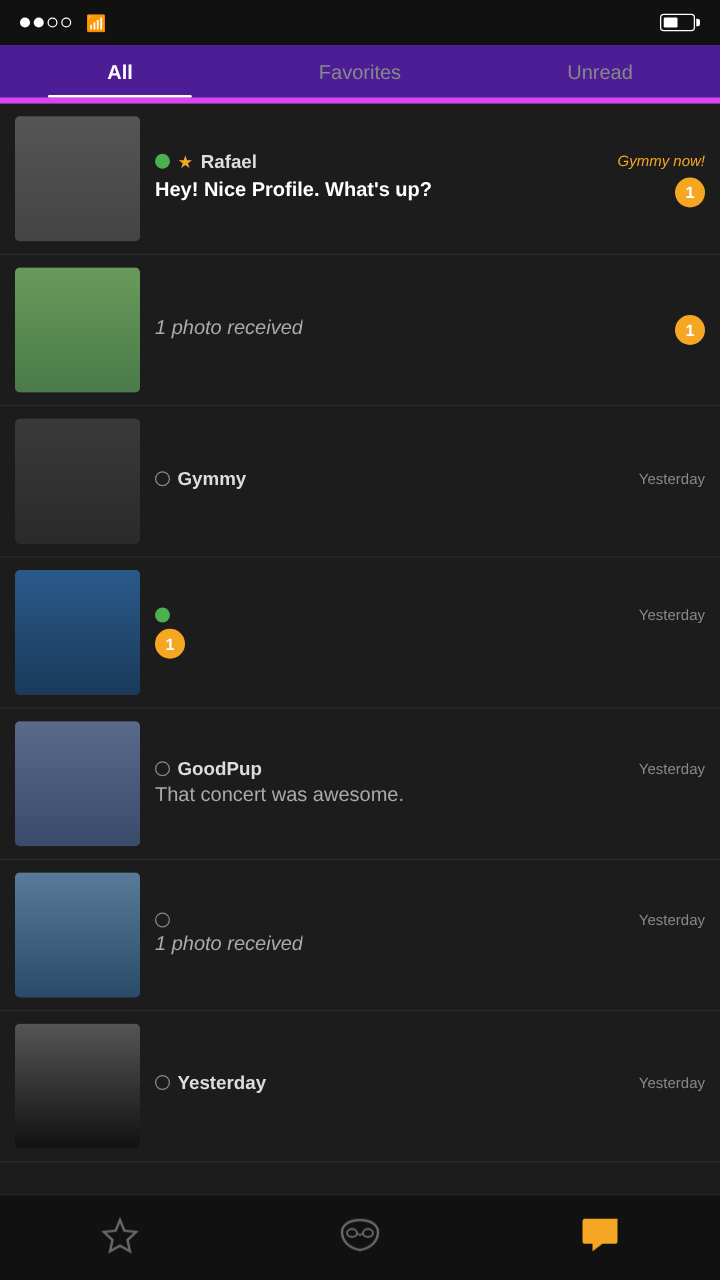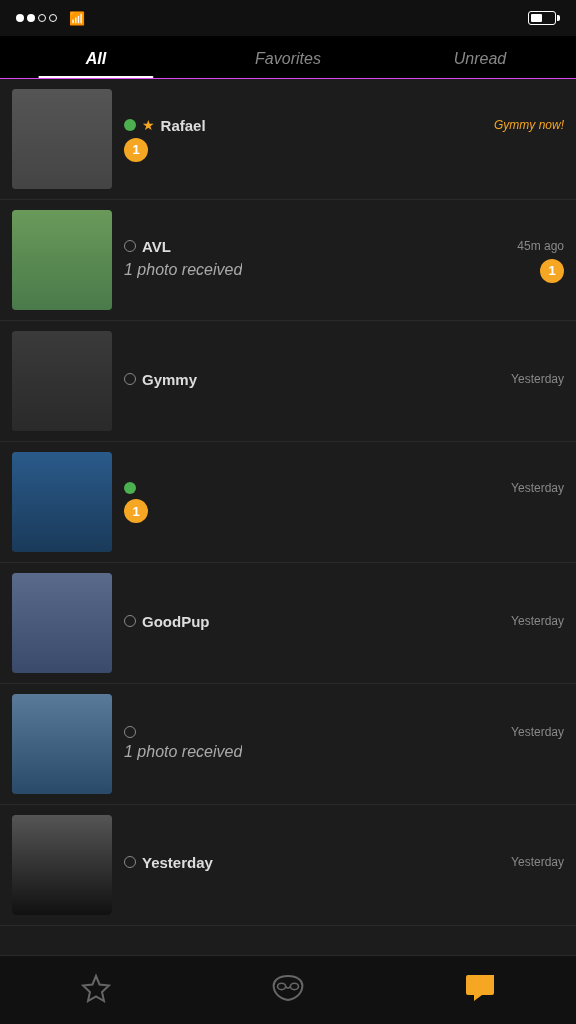--- a/index.html
+++ b/index.html
@@ -49,24 +49,23 @@
     }
     .battery-tip {
       width: 3px; height: 6px;
       background: #fff;
       border-radius: 0 2px 2px 0;
       margin-left: 1px;
     }
 
     
     .tabs {
-      background: #000000;
-      display: flex;
-      border-bottom: 1px solid #d946ef;
-      font-style: italic;
+      background: #4c1d95;
+      display: flex;
+      border-bottom: 5px solid #d946ef;
     }
     .tab {
       flex: 1;
       text-align: center;
       padding: 14px 0 10px;
       font-size: 16px;
       color: #888;
       cursor: pointer;
       position: relative;
     }
@@ -291,36 +290,30 @@
       <div class="message-content">
         <div class="message-header">
           <div class="sender-info">
             <span class="status-indicator status-online"></span>
             <span class="star-icon">★</span>
             <span class="sender-name">Rafael</span>
           </div>
           <span class="time-label now">Gymmy now!</span>
         </div>
         <div class="message-meta">
+          <div class="message-preview">Hey! Nice Profile. What's up?</div>
           <div class="unread-badge">1</div>
         </div>
       </div>
     </div>
     <div class="message-item">
       <div class="avatar">
         <div class="avatar-shape fig-avl" style="width: 100%; height: 100%;"></div>
       </div>
       <div class="message-content">
-        <div class="message-header">
-          <div class="sender-info">
-            <span class="status-indicator status-offline"></span>
-            <span class="sender-name">AVL</span>
-          </div>
-          <span class="time-label">45m ago</span>
-        </div>
         <div class="message-meta">
           <div class="message-preview read italic">1 photo received</div>
           <div class="unread-badge">1</div>
         </div>
       </div>
     </div>
     <div class="message-item">
       <div class="avatar">
         <div class="avatar-shape fig-gymmy" style="width: 100%; height: 100%;"></div>
       </div>
@@ -354,20 +347,23 @@
       <div class="avatar">
         <div class="avatar-shape fig-goodpup" style="width: 100%; height: 100%;"></div>
       </div>
       <div class="message-content">
         <div class="message-header">
           <div class="sender-info">
             <span class="status-indicator status-offline"></span>
             <span class="sender-name">GoodPup</span>
           </div>
           <span class="time-label">Yesterday</span>
+        </div>
+        <div class="message-meta">
+          <div class="message-preview read">That concert was awesome.</div>
         </div>
       </div>
     </div>
     <div class="message-item">
       <div class="avatar">
         <div class="avatar-shape fig-unknown2" style="width: 100%; height: 100%;"></div>
       </div>
       <div class="message-content">
         <div class="message-header">
           <div class="sender-info">

